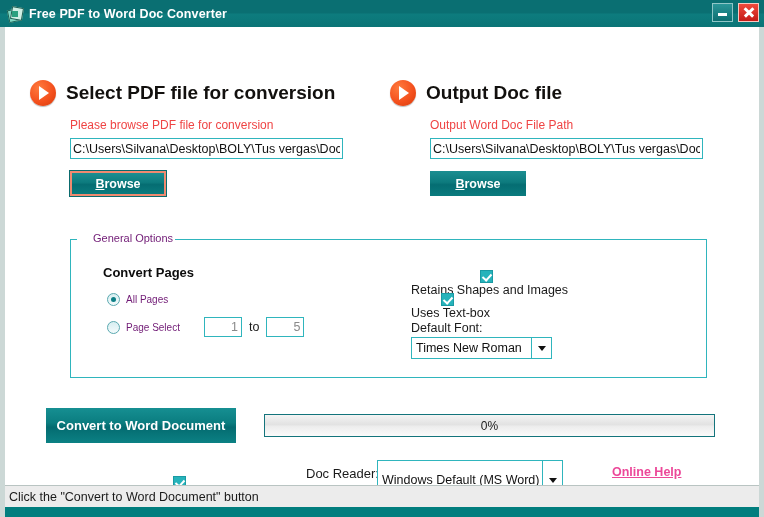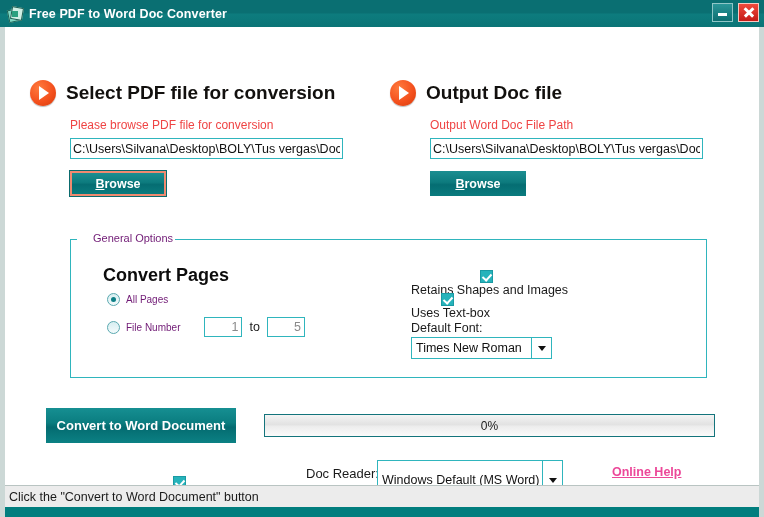--- a/index.html
+++ b/index.html
@@ -205,21 +205,21 @@
     font-size: 11px;
     color: #701a75;
     background: #ffffff;
     padding: 0 2px;
     white-space: nowrap;
     margin-left: 13px;
   }
 
   .convert-pages-title {
     position: absolute; left: 98px; top: 238px;
-    font-size: 18px; font-weight: bold; color: #0c0c0c;
+    font-size: 13px; font-weight: bold; color: #0c0c0c;
     white-space: nowrap;
   }
 
   
   .radio-row { position: absolute; display: flex; align-items: center; }
   .radio {
     width: 13px; height: 13px;
     border-radius: 50%;
     background: linear-gradient(to bottom, #d7eef1, #f4fbfc);
     border: 1px solid #5aa9b0;
@@ -413,21 +413,21 @@
 
     <div class="convert-pages-title">Convert Pages</div>
 
     <div class="radio-row" style="left:102px; top:266px;">
       <span class="radio checked"></span>
       <span class="radio-label">All Pages</span>
     </div>
 
     <div class="radio-row" style="left:102px; top:290px;">
       <span class="radio"></span>
-      <span class="radio-label">File Number</span>
+      <span class="radio-label">Page Select</span>
       <span style="width:24px"></span>
       <input class="num-input" type="text" value="1" style="">
       <span class="to-label">to</span>
       <input class="num-input" type="text" value="5" style="">
     </div>
 
     <div class="cb-row" style="left:406px; top:243px;">
       <span class="checkbox"></span>
       <span class="cb-label">Retains Shapes and Images</span>
     </div>

